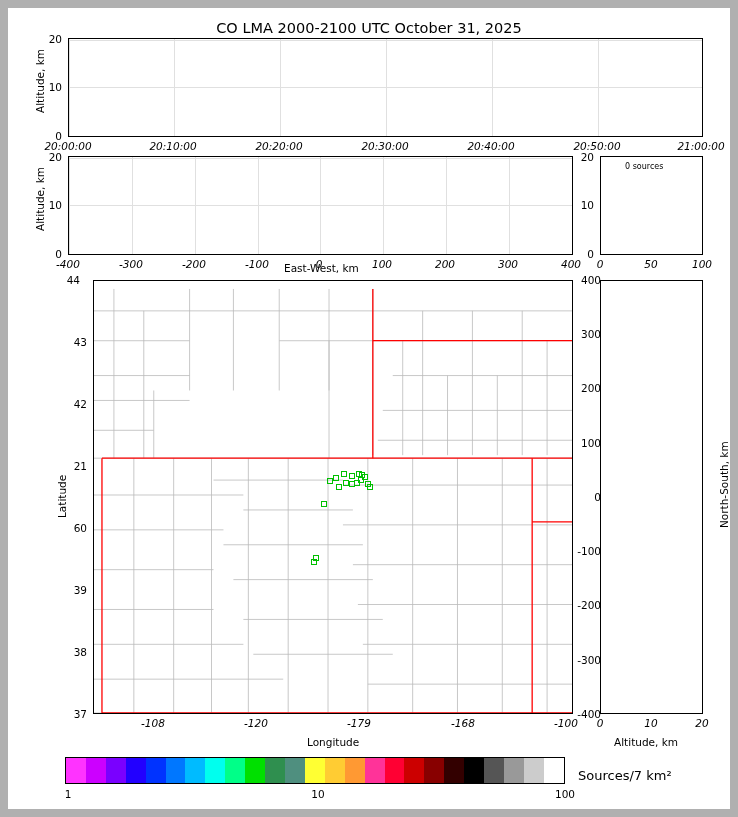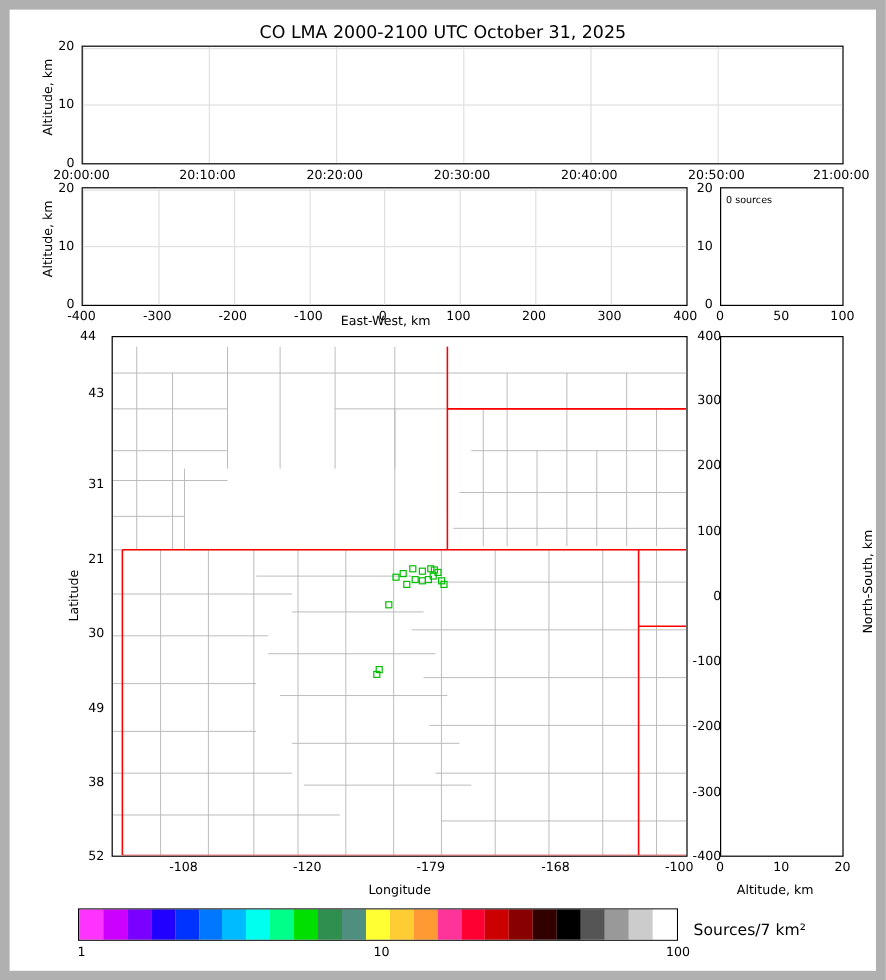--- a/index.html
+++ b/index.html
@@ -41,20 +41,21 @@
   .grid-h { height: 1px; left: 0; right: 0; }
 
   .ticklabel {
     position: absolute;
     font-size: 10.5px;
     color: #000000;
     white-space: nowrap;
   }
   .ticklabel.x {
     transform: translateX(-50%);
+    font-style: italic;
   }
   .ticklabel.y {
     transform: translateY(-50%);
     text-align: right;
   }
 
   .axlabel {
     position: absolute;
     font-size: 10.5px;
     color: #000000;
@@ -73,20 +74,21 @@
     text-align: center;
     font-size: 14.5px;
     color: #000000;
   }
 
   .annot {
     position: absolute;
     font-size: 8px;
     color: #000000;
     white-space: nowrap;
+    margin-left: 20px;
   }
 
   
   .map-layer {
     position: absolute;
     left: 0; top: 0;
     width: 100%;
     height: 100%;
   }
 
@@ -302,27 +304,27 @@
         </div>
     </div>
     <div>
       <span class="ticklabel x" style="left:145px; top:709px;">-108</span>
       <span class="ticklabel x" style="left:248px; top:709px;">-120</span>
       <span class="ticklabel x" style="left:351px; top:709px;">-179</span>
       <span class="ticklabel x" style="left:455px; top:709px;">-168</span>
       <span class="ticklabel x" style="left:558px; top:709px;">-100</span>
     </div>
     <div>
-      <span class="ticklabel y" style="left:61px; top:706px; width:18px;">52</span>
+      <span class="ticklabel y" style="left:61px; top:706px; width:18px;">37</span>
       <span class="ticklabel y" style="left:61px; top:644px; width:18px;">38</span>
-      <span class="ticklabel y" style="left:61px; top:582px; width:18px;">49</span>
-      <span class="ticklabel y" style="left:61px; top:520px; width:18px;">30</span>
+      <span class="ticklabel y" style="left:61px; top:582px; width:18px;">39</span>
+      <span class="ticklabel y" style="left:61px; top:520px; width:18px;">60</span>
       <span class="ticklabel y" style="left:61px; top:458px; width:18px;">21</span>
-      <span class="ticklabel y" style="left:61px; top:396px; width:18px;">31</span>
-      <span class="ticklabel y" style="left:61px; top:320px; width:18px;">43</span>
+      <span class="ticklabel y" style="left:61px; top:396px; width:18px;">42</span>
+      <span class="ticklabel y" style="left:61px; top:334px; width:18px;">43</span>
       <span class="ticklabel y" style="left:54px; top:272px; width:18px;">44</span>
     </div>
     <div class="axlabel rot" style="left:48px; top:510px;">Latitude</div>
     <div class="axlabel" style="left:299px; top:728px;">Longitude</div>
 
     <div class="axes" style="left:592px; top:272px; width:103px; height:434px;"></div>
     <div>
       <span class="ticklabel x" style="left:592px; top:709px;">0</span>
       <span class="ticklabel x" style="left:643px; top:709px;">10</span>
       <span class="ticklabel x" style="left:694px; top:709px;">20</span>

